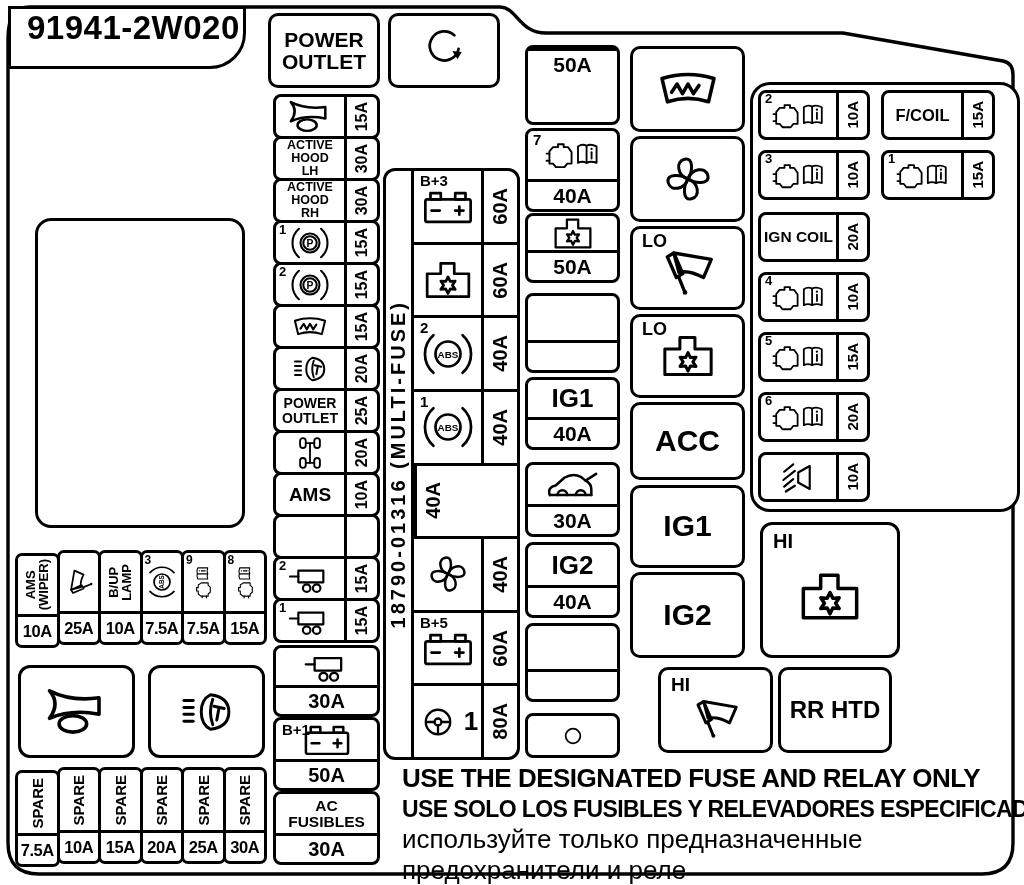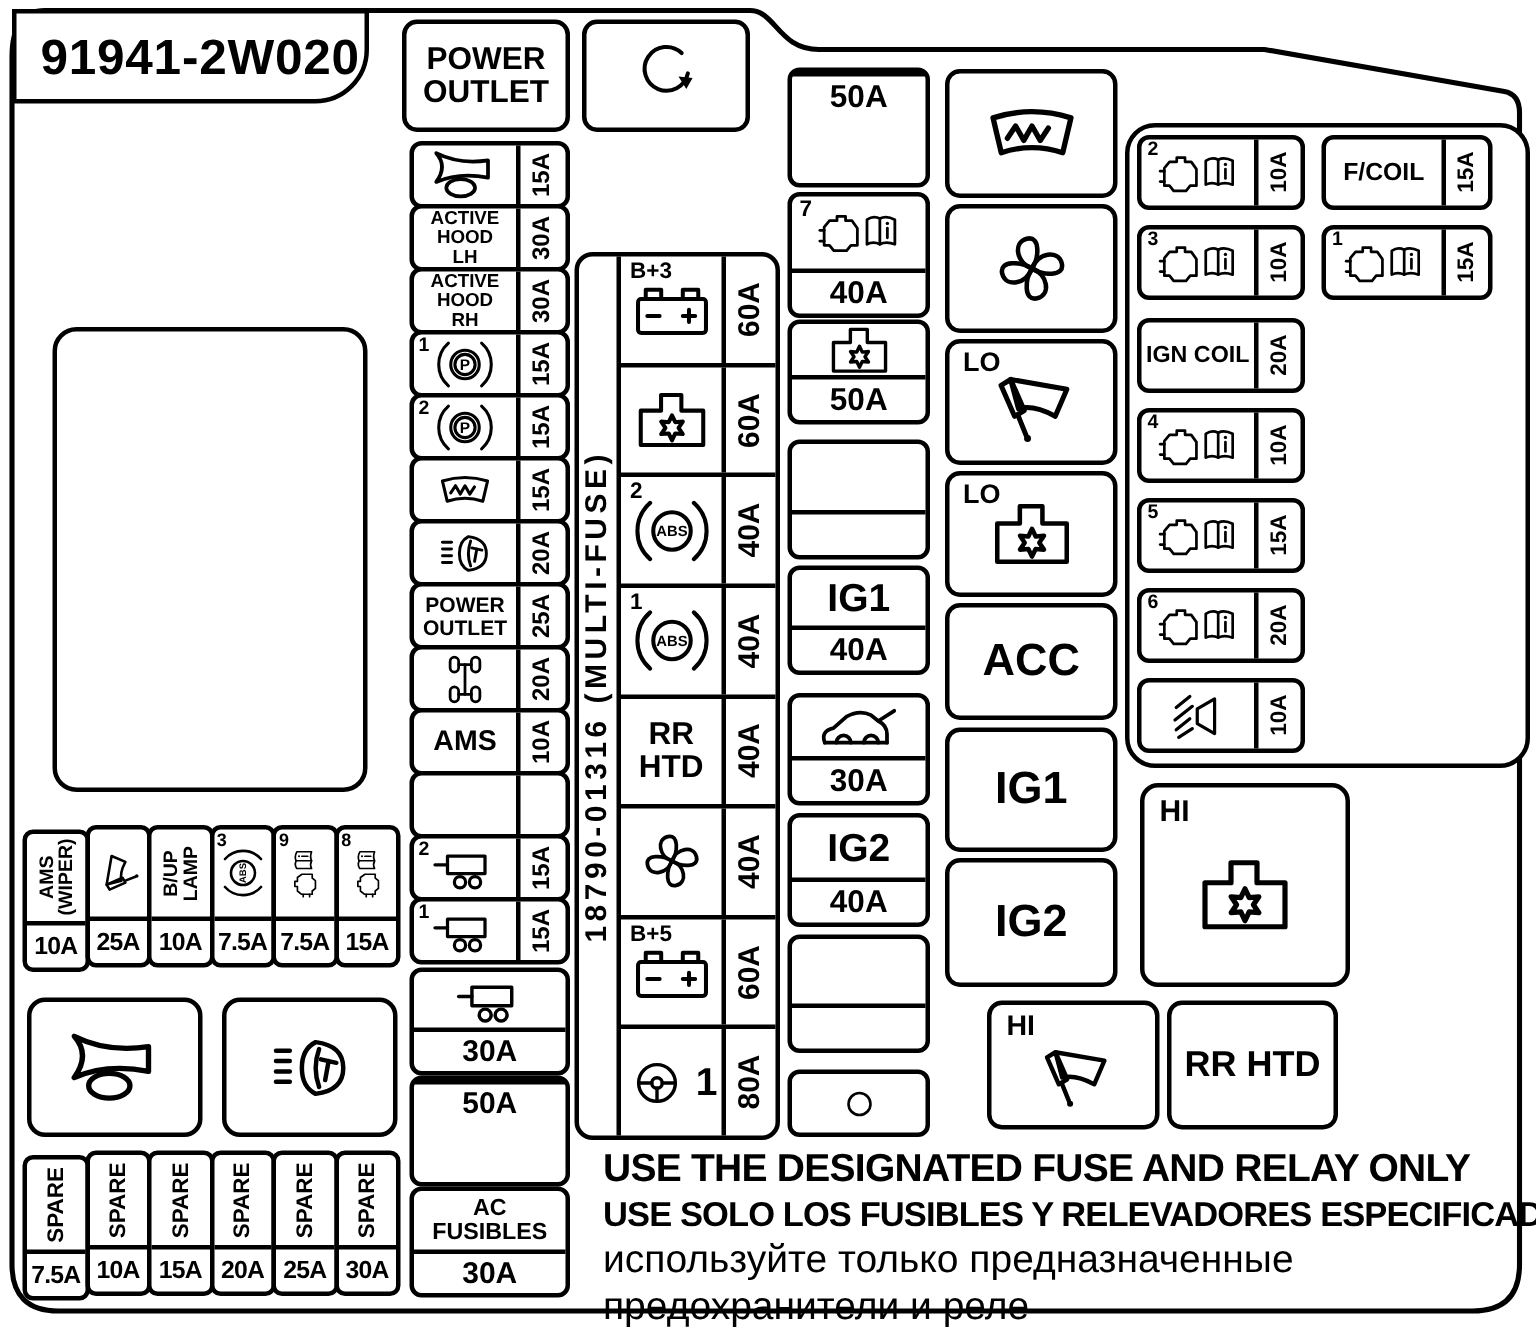--- a/index.html
+++ b/index.html
@@ -26,21 +26,21 @@
 </style>
 </head>
 <body>
 
 <div id="root">
 
   <svg class="abs" width="1024" height="885" style="left:0;top:0">
     <path d="M 30 7 H 500 C 517 7 519 33 546 33 H 843 L 1003 61 Q 1013 63 1013 75 V 843 Q 1013 874 982 874 H 39 Q 8 874 8 843 V 38 Q 8 7 30 7 Z" fill="none" stroke="#000" stroke-width="3.4"></path>
   </svg>
 
-  <div class="abs" id="part-label" style="left:8px;top:6px;width:238px;height:63px;border:3.4px solid #000;border-radius:0 0 36px 0;box-sizing:border-box;display:flex;align-items:center;background:#fff">
+  <div class="abs" id="part-label" style="left:8px;top:6px;width:238px;height:63px;border:3.4px solid #000;border-radius:0 0 36px 0;box-sizing:border-box;display:flex;background:#fff">
     <span style="font-size:33px;font-weight:bold;padding-left:16px;letter-spacing:0.5px">91941-2W020</span>
   </div>
 
   <div class="box" id="po-box" style="left:268px;top:13px;width:112px;height:75px;display:flex;align-items:center;justify-content:center">
     <span class="lbl" style="font-size:21px">POWER
 OUTLET</span>
   </div>
 
   <div class="box" id="circ-box" style="left:388px;top:13px;width:112px;height:75px;display:flex;align-items:center;justify-content:center">
       <svg width="50" height="50" viewBox="0 0 48 48">
@@ -234,20 +234,33 @@
               <rect x="12" y="8" width="30" height="14"></rect>
               <circle cx="22" cy="29" r="4.5"></circle>
               <circle cx="34" cy="29" r="4.5"></circle>
               <line x1="2" y1="15" x2="12" y2="15"></line>
             </g>
           </svg>
         </div>
       <div class="ampbar" style="height:26px;font-size:20px">30A</div>
     </div>
       <div class="stack-unit" style="left:273px;top:717px;width:107px;height:74px">
+      <div class="unit-icon">
+          <span class="tag">B+1</span>
+          <svg width="46" height="33" viewBox="0 0 48 34">
+            <g fill="none" stroke="#000" stroke-width="2.6" stroke-linecap="round" stroke-linejoin="round">
+              <rect x="2" y="10" width="44" height="22" rx="2"></rect>
+              <rect x="7" y="4" width="10" height="6"></rect>
+              <rect x="31" y="4" width="10" height="6"></rect>
+              <line x1="8" y1="21" x2="16" y2="21"></line>
+              <line x1="31" y1="21" x2="39" y2="21"></line>
+              <line x1="35" y1="17" x2="35" y2="25"></line>
+            </g>
+          </svg>
+        </div>
       <div class="ampbar" style="height:26px;font-size:20px">50A</div>
     </div>
       <div class="stack-unit" style="left:273px;top:791px;width:107px;height:74px">
       <div class="unit-icon">
           <span class="lbl" style="font-size:15.5px">AC
 FUSIBLES</span>
         </div>
       <div class="ampbar" style="height:26px;font-size:20px">30A</div>
     </div>
     </div>
@@ -314,24 +327,20 @@
                 <circle cx="24" cy="24" r="12"></circle>
                 <text x="24" y="27.5" font-size="9.5" font-weight="bold" text-anchor="middle" fill="#000" stroke="none" font-family="Liberation Sans,sans-serif">ABS</text>
               </g>
             </svg>
           </div>
       <div class="mf-amp">
             <span class="vtext" style="font-size:20px;font-weight:bold">40A</span>
           </div>
     </div>
         <div class="mf-row">
-      <div class="cell-main">
-            <span class="lbl" style="font-size:21px">RR
-HTD</span>
-          </div>
       <div class="mf-amp">
             <span class="vtext" style="font-size:20px;font-weight:bold">40A</span>
           </div>
     </div>
         <div class="mf-row">
       <div class="cell-main">
             <svg width="46" height="46" viewBox="0 0 48 48">
               <g fill="none" stroke="#000" stroke-width="2.6" stroke-linecap="round" stroke-linejoin="round">
                 <path d="M24 24 C15 21 13 9 21 7 C29 5 28 18 24 24 Z"></path>
                 <path d="M24 24 C27 15 39 13 41 21 C43 29 30 28 24 24 Z"></path>

